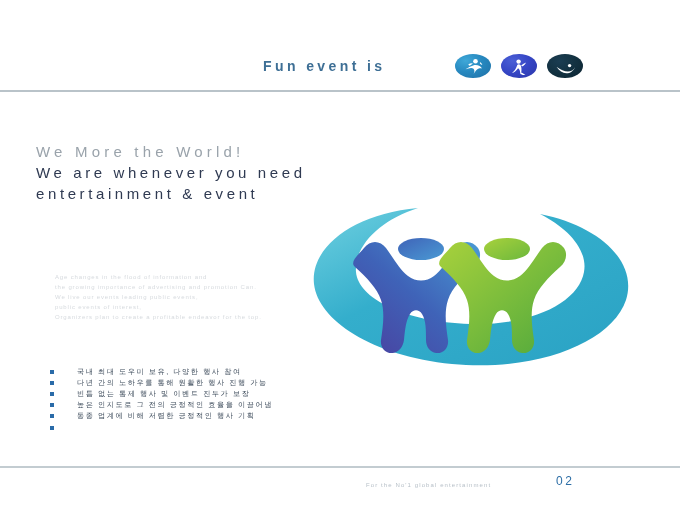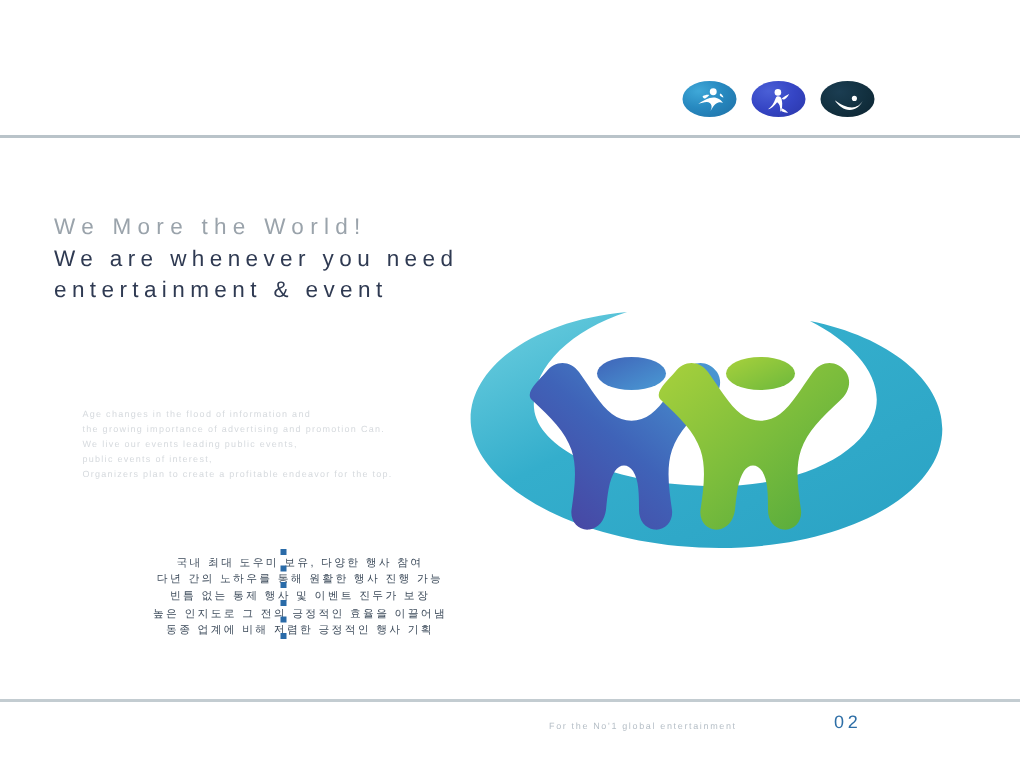--- a/index.html
+++ b/index.html
@@ -106,21 +106,20 @@
   #bullets {
     position: absolute;
     left: 50px;
     top: 366px;
     width: 300px;
   }
   .bullet-row {
     display: flex;
     align-items: center;
     height: 11.2px;
-    flex-direction: column;
   }
   .bullet-marker {
     width: 4px;
     height: 4px;
     background: #2a6ba8;
     margin-right: 23px;
     flex: 0 0 auto;
   }
   .bullet-text {
     font-size: 7.2px;
@@ -166,20 +165,21 @@
     white-space: nowrap;
   }
 </style>
 </head>
 <body>
 
 <div id="slide">
 
   <div id="header">
 
+    <div id="header-title">Fun event is</div>
 
     <div id="header-icons">
 
       <div class="hicon" id="hicon-0">
         <svg width="36" height="24" viewBox="0 0 36 24">
           <g fill="#ffffff">
             <circle cx="20.5" cy="7.2" r="2.3"></circle>
             <path d="M10.5 15.3 C13 13.6 15.6 12.2 18.2 11.4 C20.4 10.7 22.6 10.9 24.6 12.1
                      C25.6 12.7 26.4 13.6 27 14.6 C26 14.2 24.9 14.1 23.9 14.4
                      C22.3 14.9 21.2 16.1 20.3 17.4 C19.6 18.5 19 19.6 18.1 20.4

